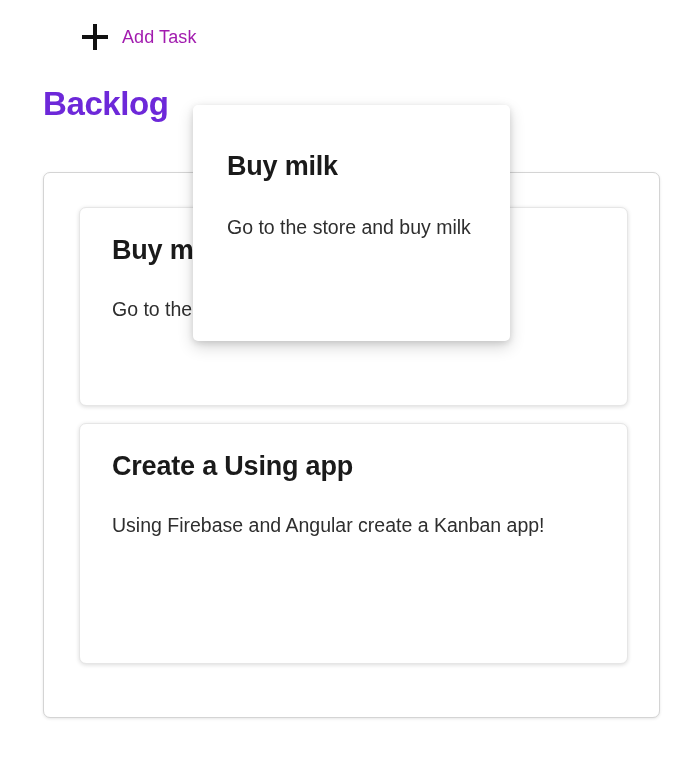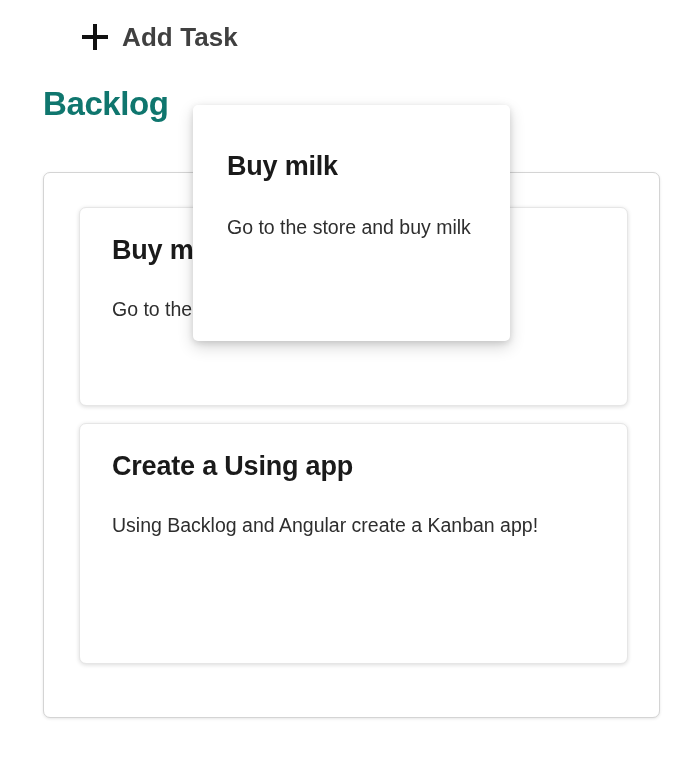--- a/index.html
+++ b/index.html
@@ -55,38 +55,38 @@
     width: 26px;
     height: 3.5px;
   }
   .plus-icon::after {
     top: 0;
     left: 11px;
     height: 26px;
     width: 3.5px;
   }
   .add-task-label {
-    font-size: 26px;
-    font-weight: bold;
+    font-size: 18px;
+    font-weight: normal;
     letter-spacing: 0.1px;
     line-height: 1;
     white-space: nowrap;
-    color: #404040;
+    color: #a21caf;
   }
 
   
   .column-title {
     position: absolute;
     left: 43px;
     top: 84px;
     font-size: 33px;
     font-weight: bold;
     letter-spacing: -0.4px;
     line-height: 1.2;
-    color: #0f766e;
+    color: #6d28d9;
     margin: 0;
   }
 
   
   .column-container {
     position: absolute;
     left: 43px;
     top: 172px;
     width: 617px;
     height: 546px;
@@ -179,21 +179,21 @@
 
 <div class="column-container">
 
   <div class="task-card task-card-1">
     <div class="task-title">Buy milk</div>
     <div class="task-desc">Go to the store and buy milk</div>
   </div>
 
   <div class="task-card task-card-2">
     <div class="task-title">Create a Using app</div>
-    <div class="task-desc">Using Backlog and Angular create a Kanban app!</div>
+    <div class="task-desc">Using Firebase and Angular create a Kanban app!</div>
   </div>
 
 </div>
 
 <div class="drag-preview-card">
   <div class="drag-preview-title">Buy milk</div>
   <div class="drag-preview-desc">Go to the store and buy milk</div>
 </div>
 
 </body></html>

